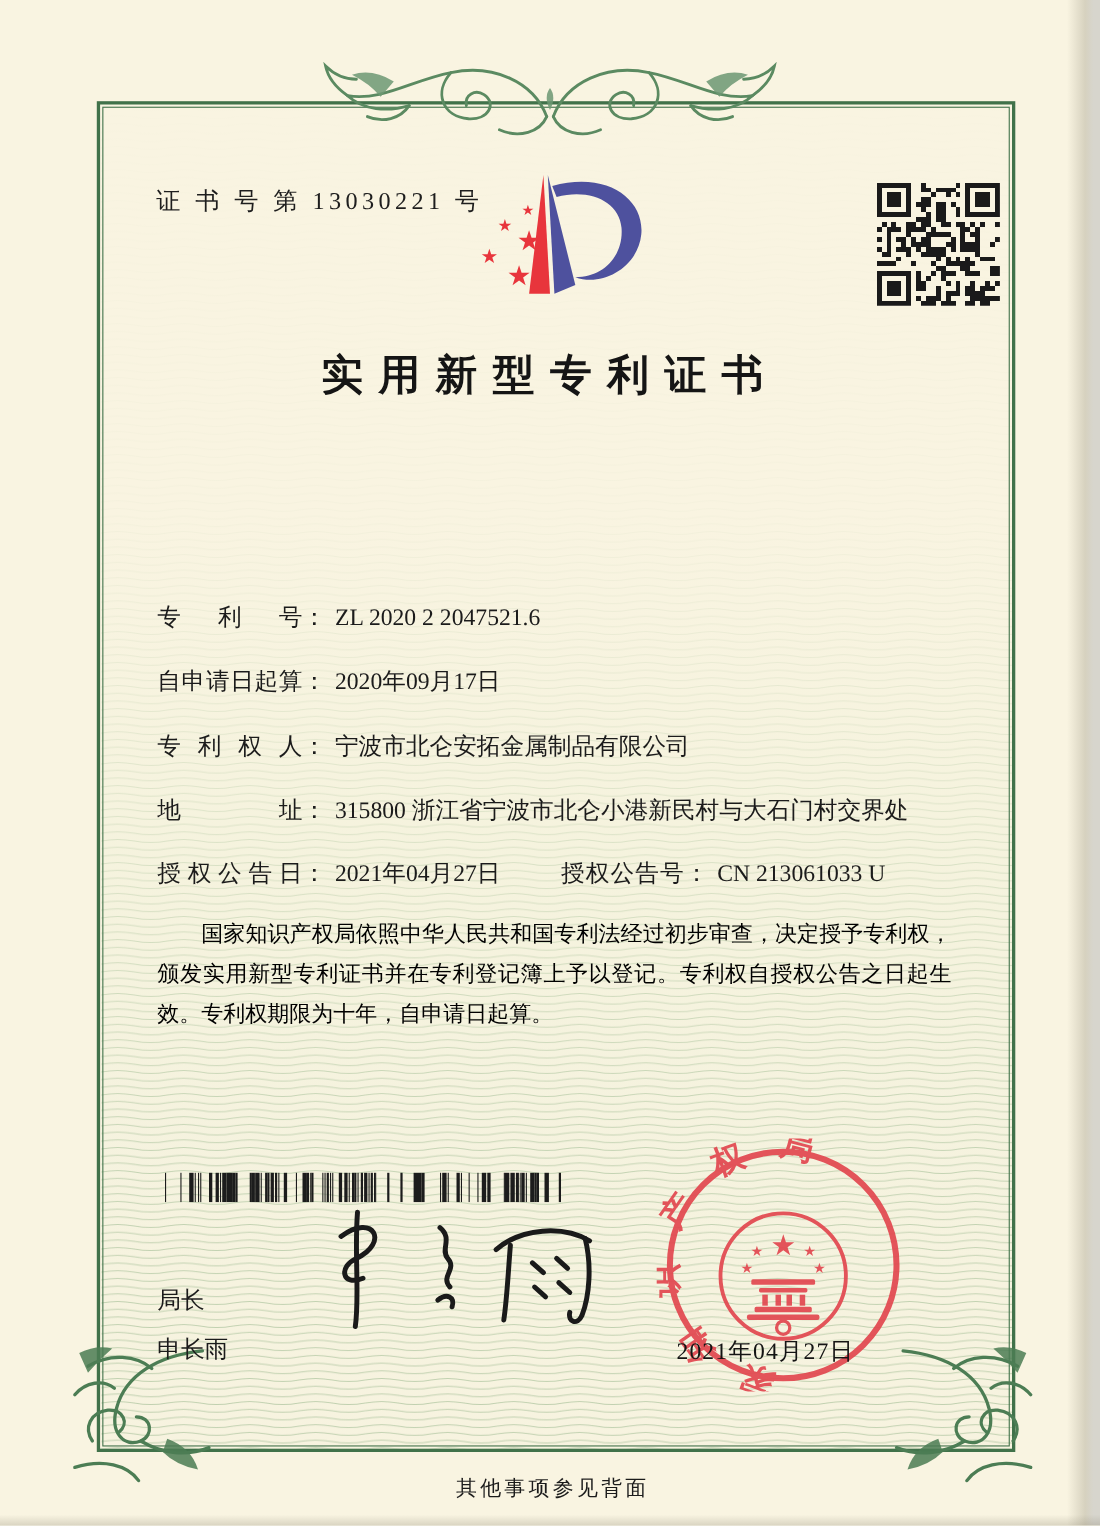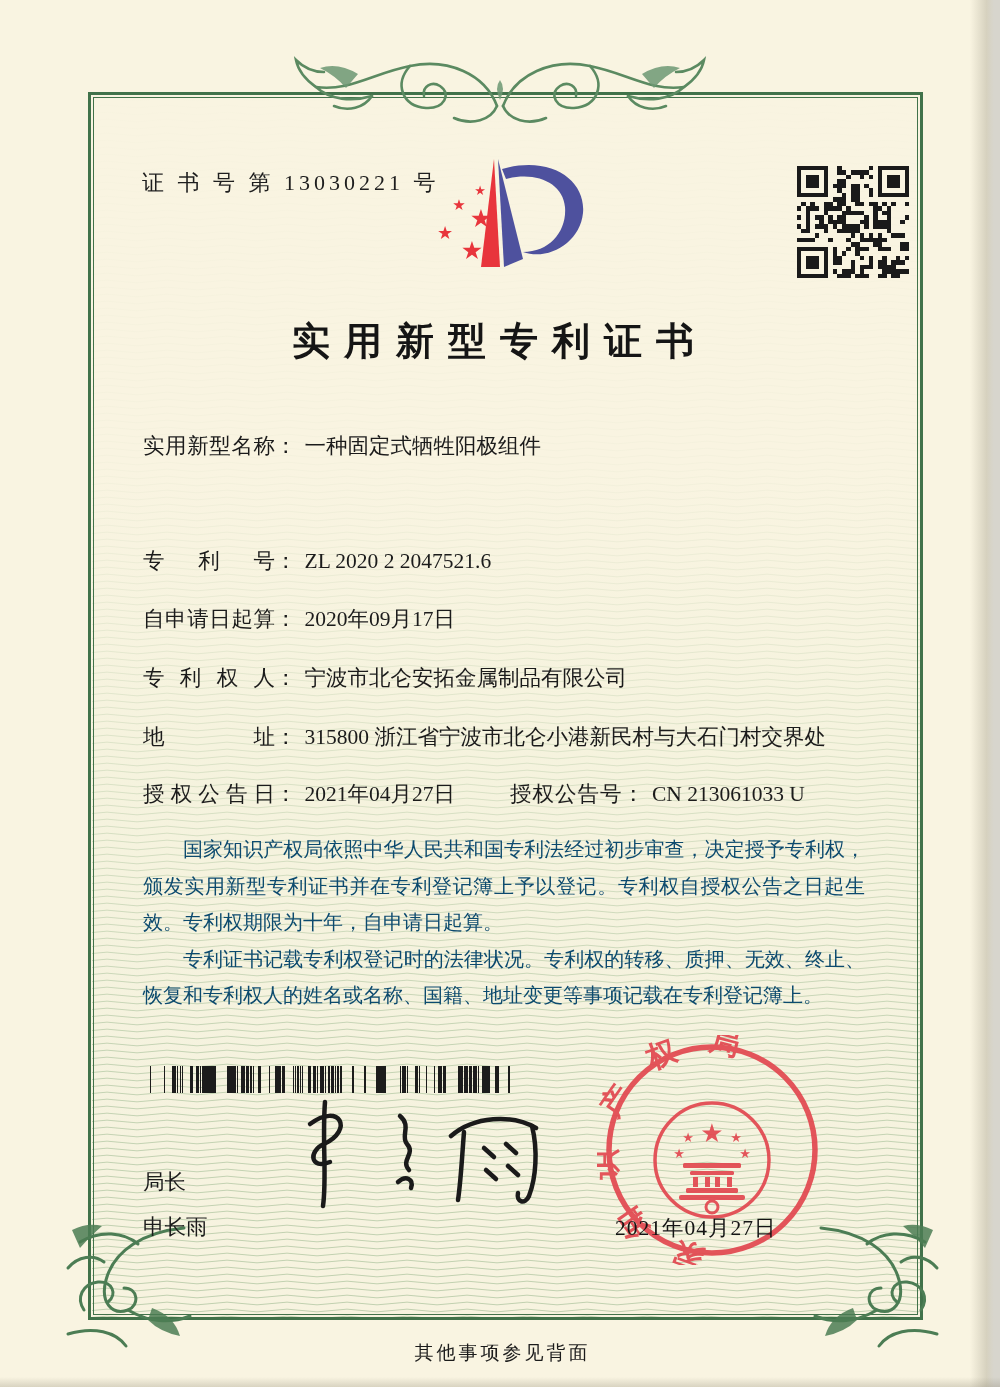--- a/index.html
+++ b/index.html
@@ -24,21 +24,21 @@
   .logo{position:absolute;left:430px;top:153px;width:165px;height:125px;z-index:4;}
   .qr{position:absolute;left:797px;top:166px;width:112px;height:112px;z-index:4;}
   .title{position:absolute;left:0;width:1000px;top:316px;text-align:center;font-size:38px;font-weight:bold;
     letter-spacing:14px;color:#151515;z-index:4;}
   .row{position:absolute;left:143px;font-size:21.5px;color:#1b1b1b;white-space:nowrap;z-index:4;}
   .row .lbl{display:inline-block;width:132px;text-align:justify;text-align-last:justify;vertical-align:bottom;}
   .row .val{margin-left:8px;}
   .row .grp2{position:absolute;left:367px;top:0;}
   .row .grp2 .lbl2{letter-spacing:1px;text-align:right;}
   .paras{position:absolute;left:143px;top:831px;width:722px;font-size:20px;line-height:1.83;
-    color:#0c4a6e;text-align:justify;z-index:4;}
+    color:#000000;text-align:justify;z-index:4;}
   .paras p{margin:0;text-indent:2em;}
   .barcode{position:absolute;left:140px;top:1066px;width:378px;height:27px;z-index:4;}
   .signer{position:absolute;left:143px;top:1172px;font-size:21.5px;color:#1b1b1b;line-height:1;z-index:5;}
   .signer .nm{margin-top:23px;text-align:right;}
   .signature{position:absolute;left:288px;top:1090px;width:265px;height:125px;z-index:5;}
   .seal{position:absolute;left:597px;top:1035px;width:230px;height:230px;z-index:4;opacity:.92;}
   .seal-date{position:absolute;left:615px;top:1213px;font-size:21.5px;letter-spacing:1px;color:#141414;z-index:6;}
   .page-info{position:absolute;left:88px;width:829px;top:1286px;text-align:center;font-size:17px;
     letter-spacing:2px;color:#1b1b1b;z-index:4;}
   .back-note{position:absolute;left:88px;width:829px;top:1340px;text-align:center;font-size:19px;
@@ -340,23 +340,20 @@
         <rect x="14" y="24" width="1" height="1" fill="#1a1a1a"></rect>
         <rect x="15" y="24" width="1" height="1" fill="#1a1a1a"></rect>
         <rect x="18" y="24" width="1" height="1" fill="#1a1a1a"></rect>
         <rect x="19" y="24" width="1" height="1" fill="#1a1a1a"></rect>
         <rect x="21" y="24" width="1" height="1" fill="#1a1a1a"></rect>
         <rect x="22" y="24" width="1" height="1" fill="#1a1a1a"></rect>
       </svg></div>
 
   <div class="title">实用新型专利证书</div>
 
-  <div class="row" style="top:431px">
-    <span class="lbl">实用新型名称</span><span>：</span><span class="val">一种固定式牺牲阳极组件</span>
-  </div>
   <div class="row" style="top:546px">
     <span class="lbl">专利号</span><span>：</span><span class="val">ZL 2020 2 2047521.6</span>
   </div>
   <div class="row" style="top:604px">
     <span class="lbl">自申请日起算</span><span>：</span><span class="val">2020年09月17日</span>
   </div>
   <div class="row" style="top:663px">
     <span class="lbl">专利权人</span><span>：</span><span class="val">宁波市北仑安拓金属制品有限公司</span>
   </div>
   <div class="row" style="top:722px">
@@ -364,21 +361,20 @@
   </div>
   <div class="row" style="top:779px">
     <span class="lbl">授权公告日</span><span>：</span><span class="val">2021年04月27日</span>
     <span class="grp2">
       <span class="lbl2">授权公告号</span><span>：</span><span class="val">CN 213061033 U</span>
     </span>
   </div>
 
   <div class="paras">
     <p>国家知识产权局依照中华人民共和国专利法经过初步审查，决定授予专利权，颁发实用新型专利证书并在专利登记簿上予以登记。专利权自授权公告之日起生效。专利权期限为十年，自申请日起算。</p>
-    <p>专利证书记载专利权登记时的法律状况。专利权的转移、质押、无效、终止、恢复和专利权人的姓名或名称、国籍、地址变更等事项记载在专利登记簿上。</p>
   </div>
 
   <div class="barcode" id="barcode"><svg width="100%" height="100%" viewBox="0 0 378 27" preserveAspectRatio="none">
         <rect x="10" y="0" width="1" height="27" fill="#1c1c1c"></rect>
         <rect x="24" y="0" width="1" height="27" fill="#1c1c1c"></rect>
         <rect x="32" y="0" width="4" height="27" fill="#1c1c1c"></rect>
         <rect x="37" y="0" width="1" height="27" fill="#1c1c1c"></rect>
         <rect x="40" y="0" width="1" height="27" fill="#1c1c1c"></rect>
         <rect x="42" y="0" width="1" height="27" fill="#1c1c1c"></rect>
         <rect x="50" y="0" width="3" height="27" fill="#1c1c1c"></rect>

